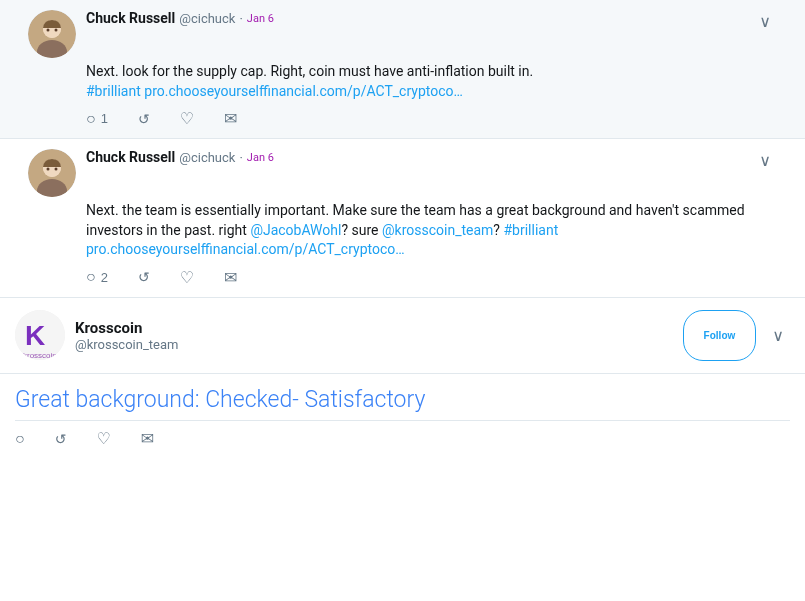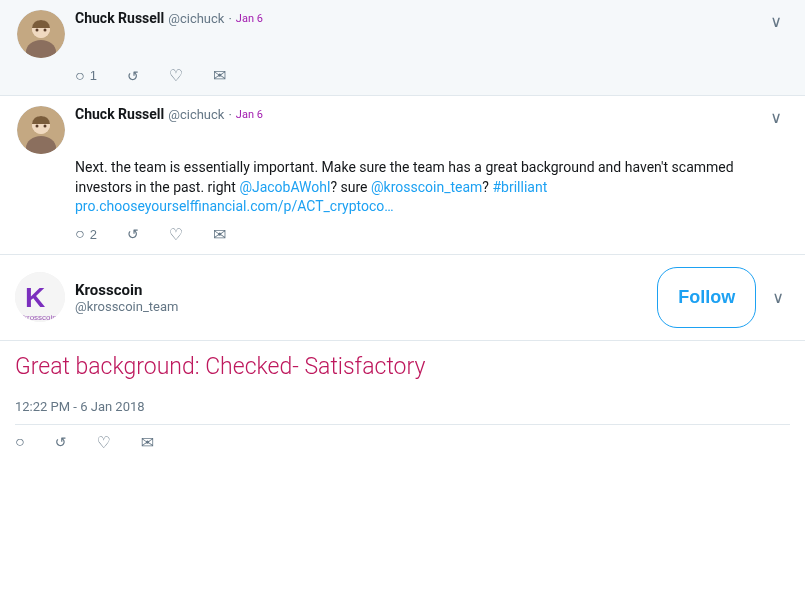--- a/index.html
+++ b/index.html
@@ -5,21 +5,21 @@
     * { box-sizing: border-box; margin: 0; padding: 0; }
     body {
       font-family: -apple-system, BlinkMacSystemFont, "Segoe UI", Roboto, Helvetica, Arial, sans-serif;
       background: #fff;
       color: #14171a;
       font-size: 14px;
     }
 
     .tweet-card {
       border-bottom: 1px solid #e1e8ed;
-      padding: 10px 17px;
+      padding: 10px 28px;
       background: #fff;
     }
 
     .tweet-card.highlighted {
       background: #f5f8fa;
     }
 
     .tweet-header {
       display: flex;
       align-items: flex-start;
@@ -149,43 +149,43 @@
       color: #657786;
       font-size: 13px;
     }
 
     .follow-btn {
       border: 1px solid #1da1f2;
       color: #1da1f2;
       background: #fff;
       border-radius: 20px;
       padding: 19px 20px;
-      font-size: 18px;
+      font-size: 10px;
       font-weight: bold;
       cursor: pointer;
       margin-right: 10px;
     }
 
     
     .main-tweet {
       padding: 10px 15px;
     }
 
     .reply-to {
       color: #657786;
       font-size: 13px;
       margin-bottom: 4px;
     }
 
     .main-tweet-text {
       font-size: 23px;
       font-weight: 300;
-      color: #be185d;
+      color: #3b82f6;
       line-height: 1.4;
-      margin-bottom: 16px;
+      margin-bottom: 4px;
     }
 
     .main-tweet-time {
       color: #657786;
       font-size: 13px;
       margin-bottom: 10px;
     }
 
     .main-tweet-actions {
       display: flex;
@@ -223,20 +223,25 @@
         <div class="tweet-meta">
           <span class="user-name">Chuck Russell</span>
           <span class="user-handle">@cichuck</span>
           <span class="dot">·</span>
           <span class="tweet-date">Jan 6</span>
         </div>
       </div>
     </div>
     <button class="chevron-btn">∨</button>
   </div>
+  <div class="tweet-body">
+    <span>Next. look for the supply cap. Right, coin must have anti-inflation built in.</span><br>
+    <a class="tweet-link" href="#">#brilliant</a>
+    <a class="tweet-link" href="#">pro.chooseyourselffinancial.com/p/ACT_cryptoco…</a>
+  </div>
   <div class="tweet-actions">
     <button class="action-btn">
       <span class="action-icon">○</span>
       <span>1</span>
     </button>
     <button class="action-btn">
       <span class="action-icon" style="font-size:14px;">↺</span>
     </button>
     <button class="action-btn">
       <span class="action-icon">♡</span>
@@ -306,21 +311,20 @@
   <div class="krosscoin-info">
     <div class="krosscoin-name">Krosscoin</div>
     <div class="krosscoin-handle">@krosscoin_team</div>
   </div>
   <button class="follow-btn">Follow</button>
   <button class="chevron-btn">∨</button>
 </div>
 
 <div class="main-tweet">
   <div class="main-tweet-text">Great background: Checked- Satisfactory</div>
-  <div class="main-tweet-time">12:22 PM - 6 Jan 2018</div>
   <div class="main-tweet-actions">
     <button class="action-btn">
       <span class="action-icon">○</span>
     </button>
     <button class="action-btn">
       <span class="action-icon" style="font-size:14px;">↺</span>
     </button>
     <button class="action-btn">
       <span class="action-icon">♡</span>
     </button>

